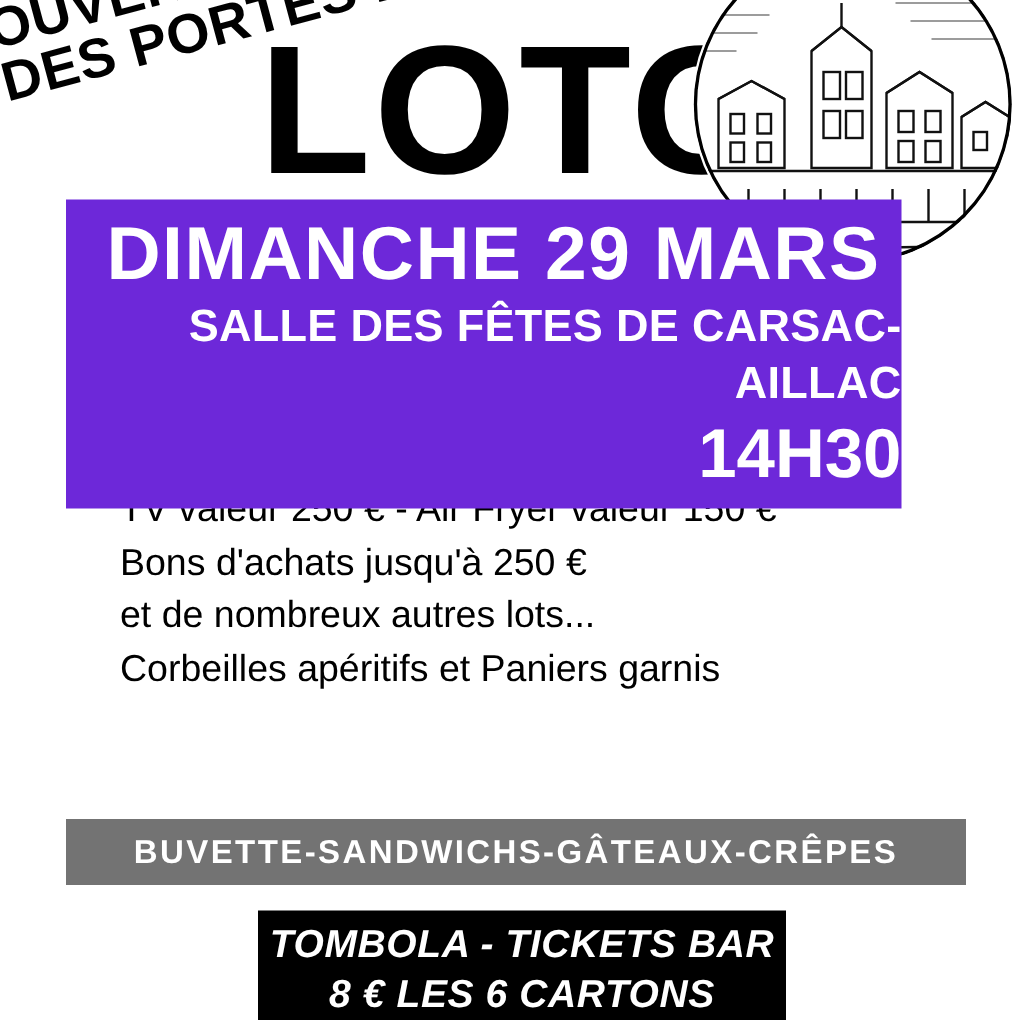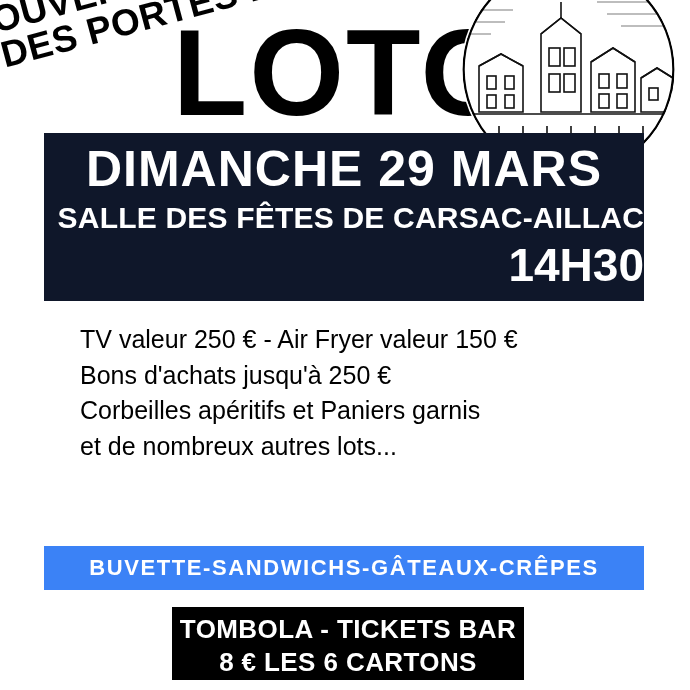--- a/index.html
+++ b/index.html
@@ -72,24 +72,24 @@
     letter-spacing: 2px;
     z-index: 3;
     font-family: "Liberation Sans", sans-serif;
   }
 
   
   .black-block {
     position: absolute;
     left: 44px;
     top: 133px;
-    width: 600px;
-    background: #0f172a;
+    width: 544px;
+    background: #6d28d9;
     color: #ffffff;
-    padding: 8px 0 10px 0;
+    padding: 8px 0 10px 13px;
     text-align: center;
     z-index: 6;
   }
   .black-block .date {
     font-weight: bold;
     font-size: 50px;
     line-height: 1.12;
     letter-spacing: 1px;
   }
   .black-block .place {
@@ -124,21 +124,21 @@
     white-space: nowrap;
   }
 
   
   .buvette-bar {
     position: absolute;
     left: 44px;
     top: 546px;
     width: 600px;
     height: 44px;
-    background: #3b82f6;
+    background: #737373;
     color: #ffffff;
     display: flex;
     align-items: center;
     justify-content: center;
     z-index: 6;
   }
   .buvette-bar .txt {
     font-weight: bold;
     font-size: 22px;
     letter-spacing: 1.6px;
@@ -154,20 +154,21 @@
     color: #ffffff;
     text-align: center;
     padding: 6px 0 0 0;
     z-index: 6;
   }
   .tombola-block .t-line {
     font-weight: bold;
     font-size: 26px;
     line-height: 1.28;
     letter-spacing: 0.4px;
+    font-style: italic;
   }
 </style>
 </head>
 <body>
 
 <div id="poster">
 
   <div class="village-circle">
     <svg width="215" height="215" viewBox="0 0 215 215" xmlns="http://www.w3.org/2000/svg">
       <defs>
@@ -231,22 +232,22 @@
 
   <div class="black-block">
     <div class="date">DIMANCHE 29 MARS</div>
     <div class="place">SALLE DES FÊTES DE CARSAC-AILLAC</div>
     <div class="time">14H30</div>
   </div>
 
   <div class="prizes">
     <div class="prize-line">TV valeur 250 € - Air Fryer valeur 150 €</div>
     <div class="prize-line">Bons d'achats jusqu'à 250 €</div>
+    <div class="prize-line">et de nombreux autres lots...</div>
     <div class="prize-line">Corbeilles apéritifs et Paniers garnis</div>
-    <div class="prize-line">et de nombreux autres lots...</div>
   </div>
 
   <div class="buvette-bar">
     <div class="txt">BUVETTE-SANDWICHS-GÂTEAUX-CRÊPES</div>
   </div>
 
   <div class="tombola-block">
     <div class="t-line">TOMBOLA -  TICKETS BAR</div>
     <div class="t-line">8 € LES 6 CARTONS</div>
   </div>

